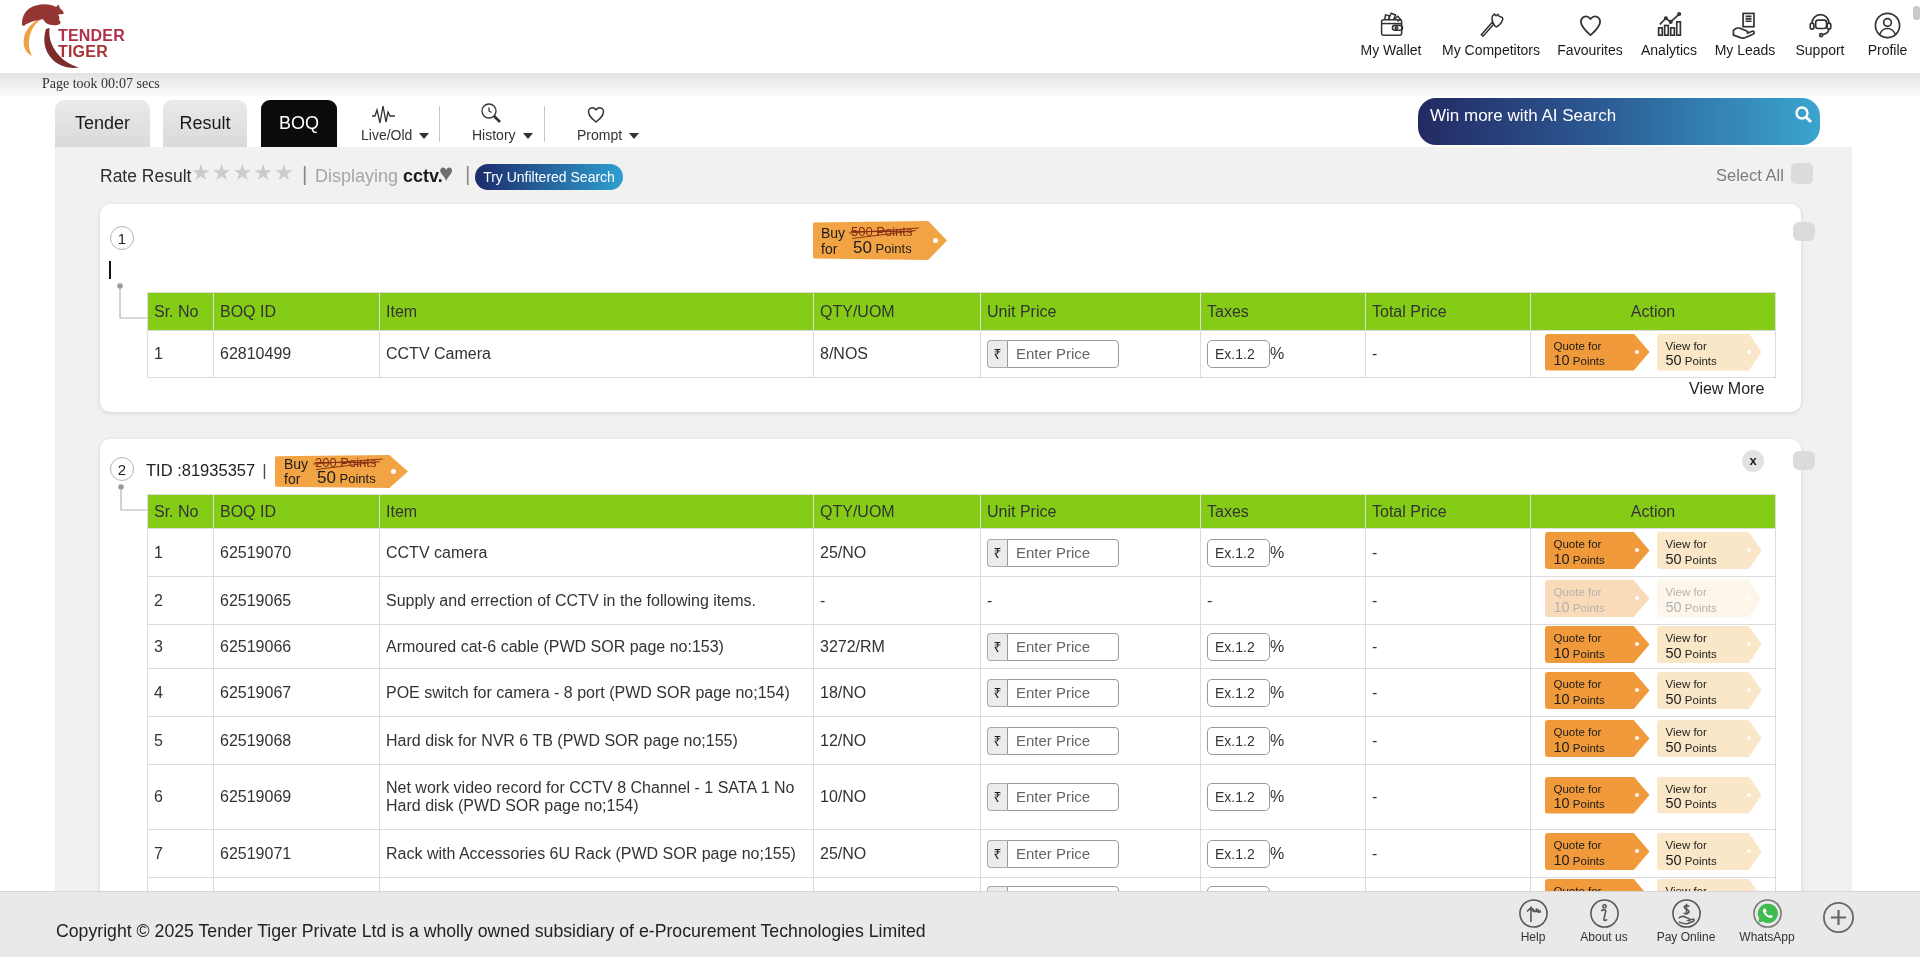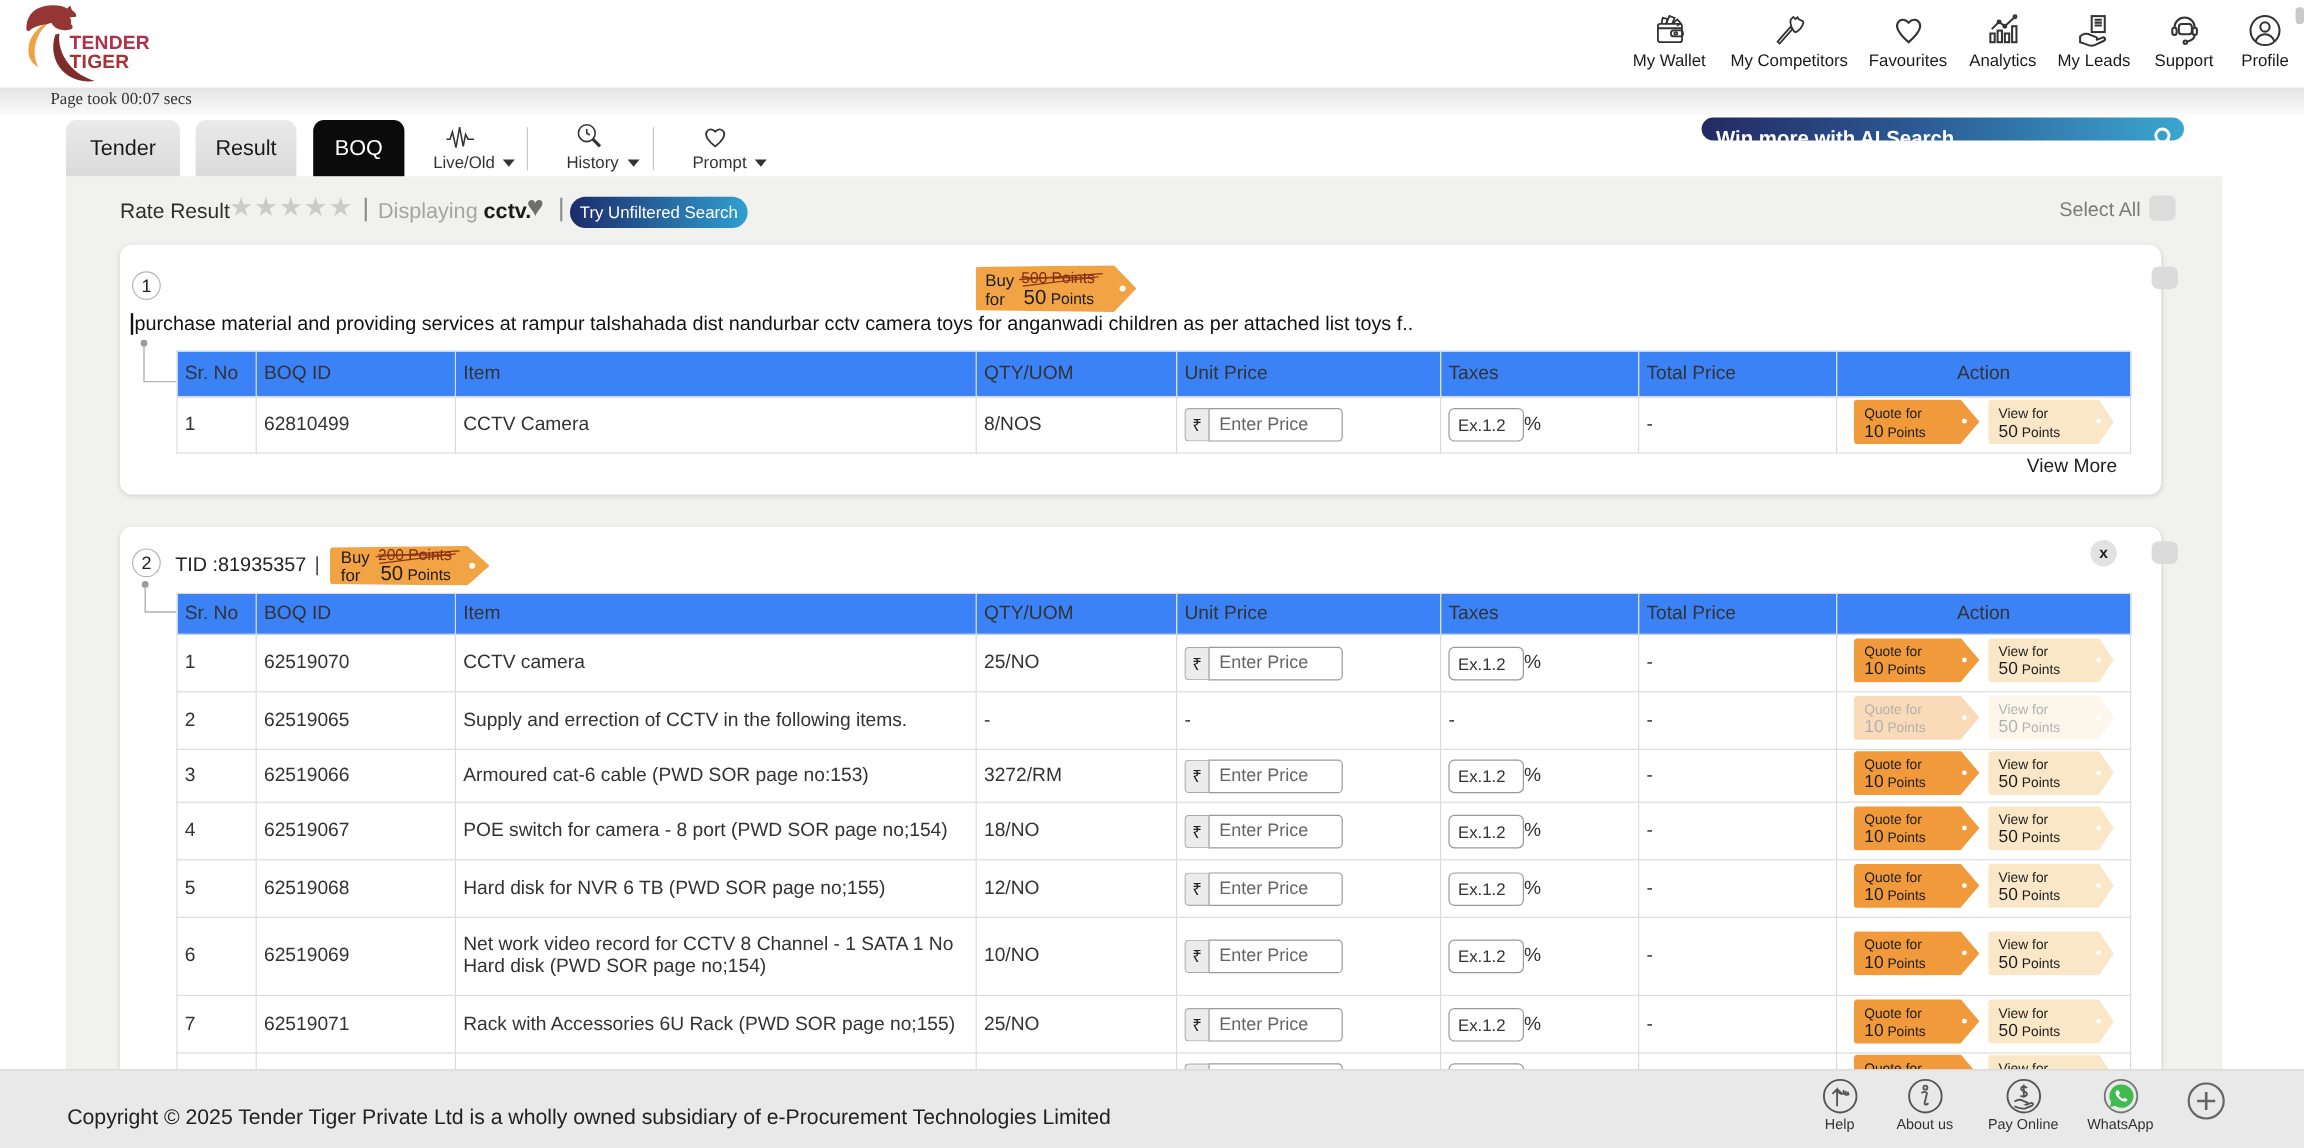--- a/index.html
+++ b/index.html
@@ -20,23 +20,23 @@
 
 
 .tab { position:absolute; top:100px; height:47px; border-radius:9px 9px 0 0;
   background:linear-gradient(#eaeaea,#dadada); color:#1a1a1a; font-size:18px; text-align:center; line-height:47px; }
 .tab.active { background:#0b0b0b; color:#fff; }
 .ddl { position:absolute; color:#333; font-size:14px; white-space:nowrap; }
 .vdiv { position:absolute; width:1px; background:#c9c9c9; top:106px; height:36px; }
 .caret { display:inline-block; width:0; height:0; border-left:5px solid transparent;
   border-right:5px solid transparent; border-top:6px solid #333; margin-left:7px; vertical-align:1px;}
 
-#aipill { position:absolute; left:1418px; top:98px; width:402px; height:19px; border-radius:18px;
+#aipill { position:absolute; left:1418px; top:98px; width:402px; height:47px; border-radius:18px;
   background:linear-gradient(90deg,#232a63,#2c5a94 45%,#3aa6cf); color:#fff;
-  font-size:17px; font-weight:bold; line-height:35px; padding-left:12px; }
+  font-size:17px; font-weight:normal; line-height:35px; padding-left:12px; }
 
 
 #content { position:absolute; left:55px; top:147px; width:1797px; height:744px; background:#f1f1f0; }
 
 #ratebar { position:absolute; left:0; top:0; width:100%; height:50px; }
 .star { color:#cbcbcb; font-size:22px; letter-spacing:1px; }
 
 #unfil { position:absolute; left:420px; top:17px; width:148px; height:26px; border-radius:13px;
   background:linear-gradient(90deg,#1c2b6b,#2f9fd0); color:#fff; font-size:14px; text-align:center;
   line-height:26px; }
@@ -60,21 +60,21 @@
 .badge .body { position:absolute; left:0; top:0; height:100%; width:100%;
   background:#f2a445; clip-path:polygon(0 4%, 86% 0, 100% 50%, 86% 100%, 0 96%); border-radius:4px; }
 .badge .dot { position:absolute; width:5px; height:5px; background:#fff; border-radius:50%; }
 .badge .txt { position:absolute; color:#1c1c1c; }
 .badge .scr { position:absolute; height:1.3px; background:#8a3418; }
 
 .connector { position:absolute; }
 
 table.boq { border-collapse:collapse; table-layout:fixed; position:absolute; left:47px;
   background:#fff; font-size:16px; color:#333; }
-table.boq th { background:#3b82f6; font-weight:normal; text-align:left; color:#333; }
+table.boq th { background:#84cc16; font-weight:normal; text-align:left; color:#333; }
 table.boq th, table.boq td { border:1px solid #dcdcdc; padding:0 0 0 6px; }
 table.boq th.act, table.boq td.act { text-align:center; padding:0; }
 
 .pgroup { display:inline-flex; align-items:center; height:28px; vertical-align:middle; }
 .rsbox { width:20px; height:28px; background:#ececec; border:1px solid #a9a9a9; border-right:none;
   border-radius:4px 0 0 4px; text-align:center; line-height:26px; font-size:14px; color:#222; }
 .pinput { width:112px; height:28px; border:1px solid #999; border-radius:0 4px 4px 0; line-height:26px;
   padding-left:8px; color:#666; font-size:15px; background:#fff; }
 .taxin { display:inline-block; width:63px; height:28px; border:1px solid #999; border-radius:5px;
   line-height:26px; padding-left:7px; color:#333; font-size:14px; background:#fff; vertical-align:middle;}
@@ -241,21 +241,20 @@
     <div class="badge" style="left:713px;top:17px;width:134px;height:39px">
       <div class="body"></div>
       <div class="dot" style="right:9px;top:17px"></div>
       <div class="txt" style="left:8px;top:4px;font-size:14px;line-height:16px">Buy<br>for</div>
       <div class="txt" style="left:38px;top:3px;font-size:13px;color:#7a2c16;text-decoration:line-through;text-decoration-color:#8a2f12">500 Points</div>
       <div class="scr" style="left:36px;top:9px;width:70px;transform:rotate(-4deg)"></div>
       <div class="scr" style="left:39px;top:13px;width:64px;transform:rotate(-7deg)"></div>
       <div class="txt" style="left:40px;top:17px;font-size:13px"><b style="font-size:17px;font-weight:normal">50</b> Points</div>
     </div>
     <div class="abs" style="left:9px;top:57px;width:2px;height:18px;background:#111"></div>
-    <div class="abs" style="left:12px;top:57px;font-size:16.5px;color:#111;white-space:nowrap">purchase material and providing services at rampur talshahada dist nandurbar cctv camera toys for anganwadi children as per attached list toys f..</div>
     <svg class="connector" style="left:16px;top:78px" width="34" height="40">
       <circle cx="4" cy="4" r="2.8" fill="#9a9a9a"></circle>
       <path d="M4 6 V36 H34" stroke="#b3b3b3" stroke-width="1.2" fill="none"></path>
     </svg>
     <table class="boq" style="top:88px;width:1628px">
       <colgroup>
           <col style="width:66px">
           <col style="width:166px">
           <col style="width:434px">
           <col style="width:167px">

